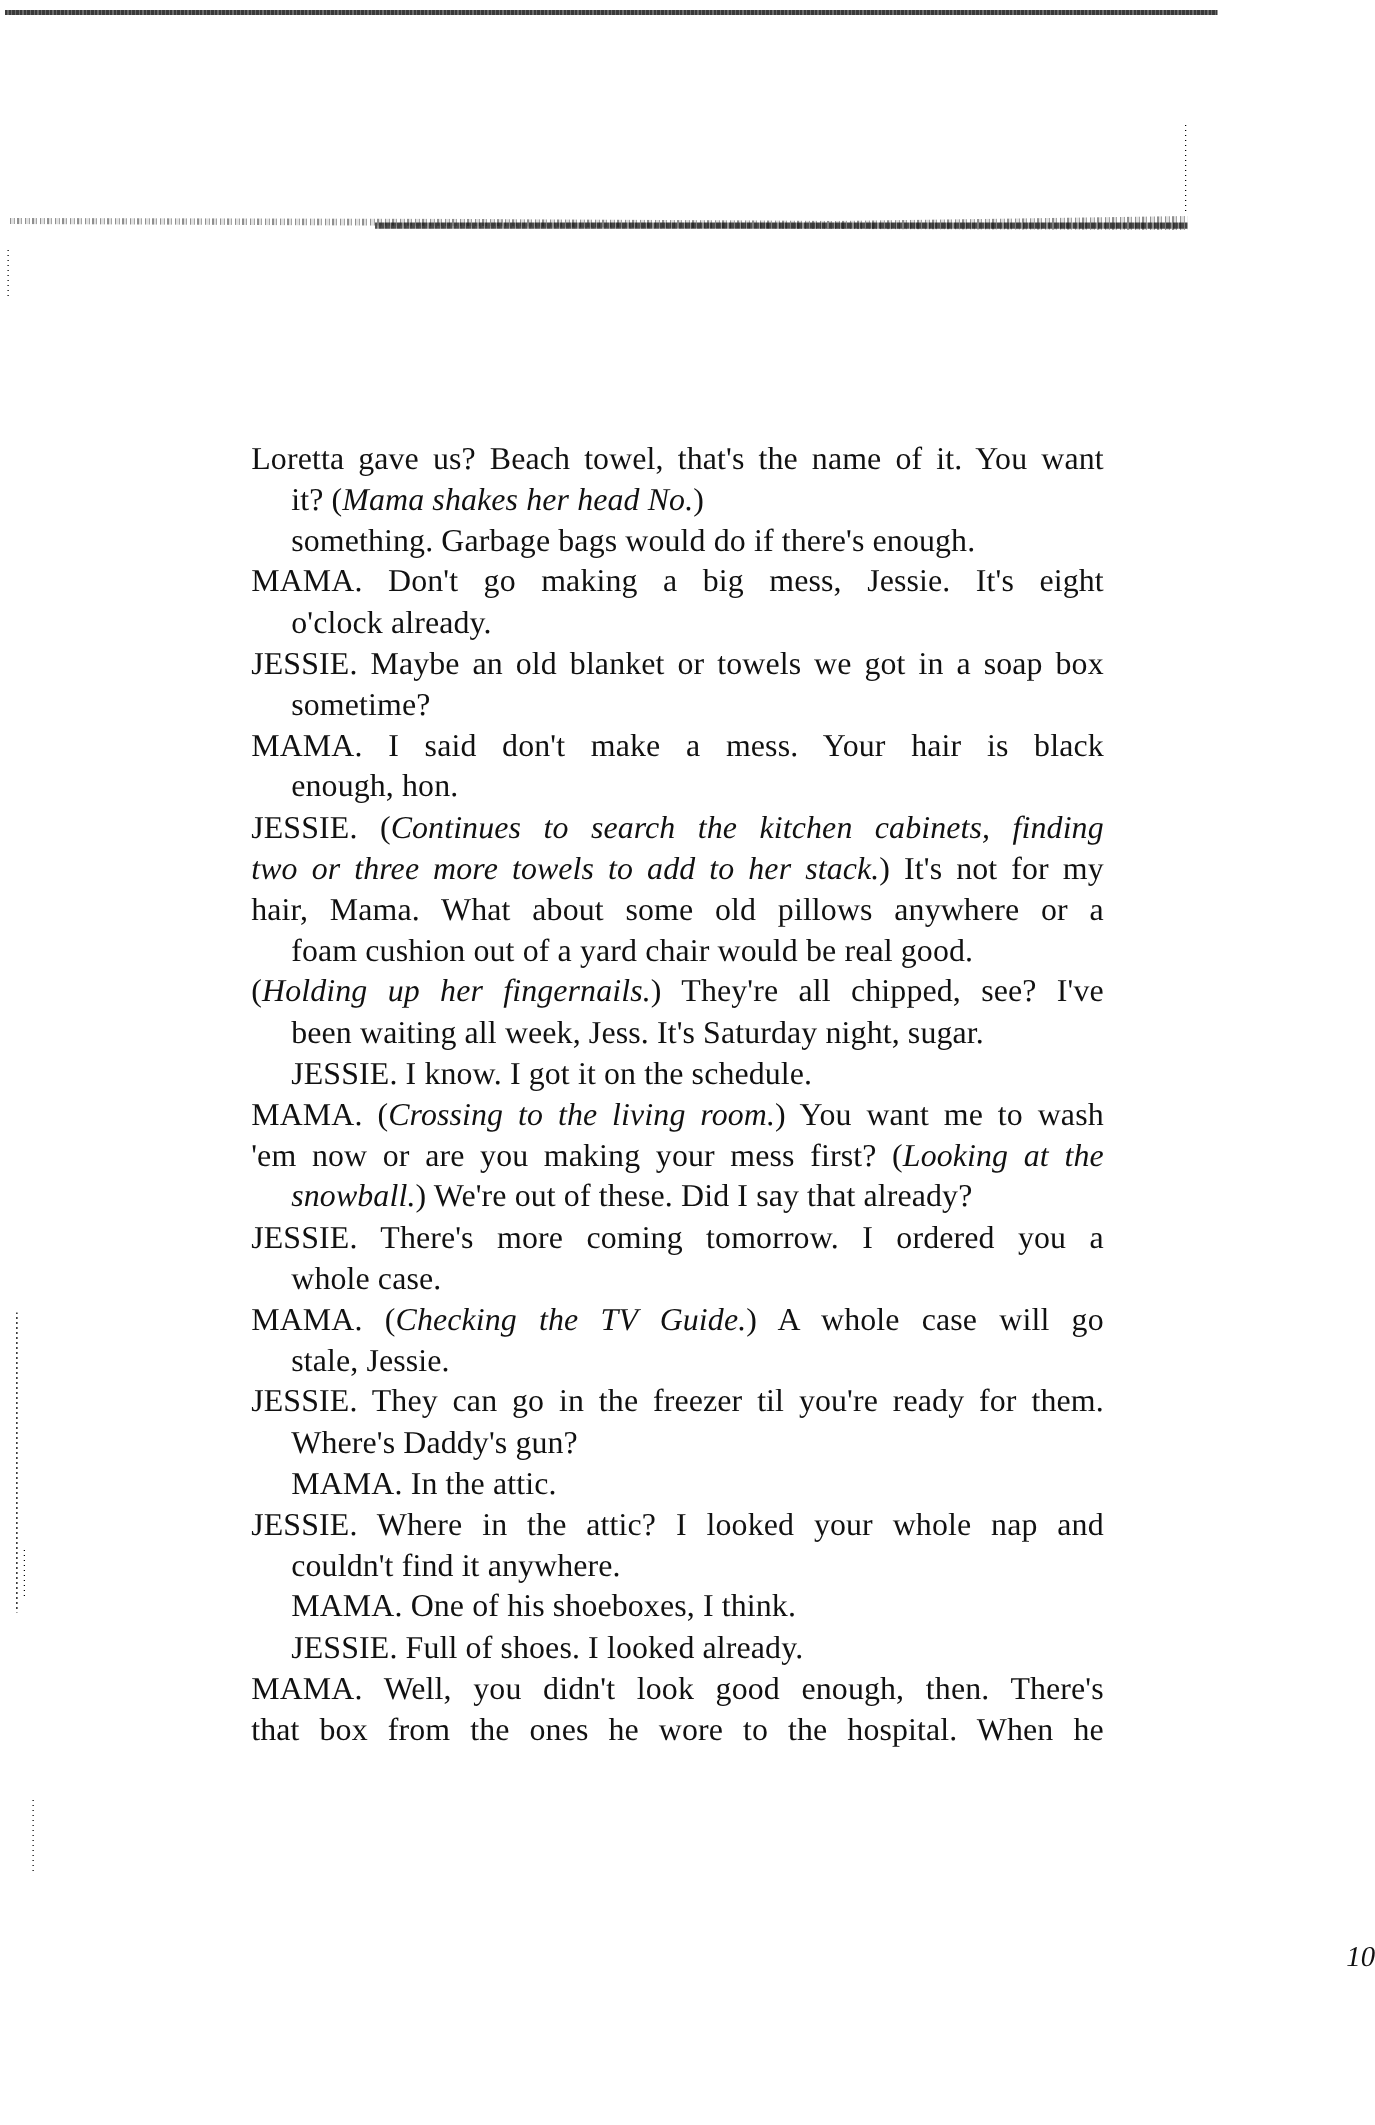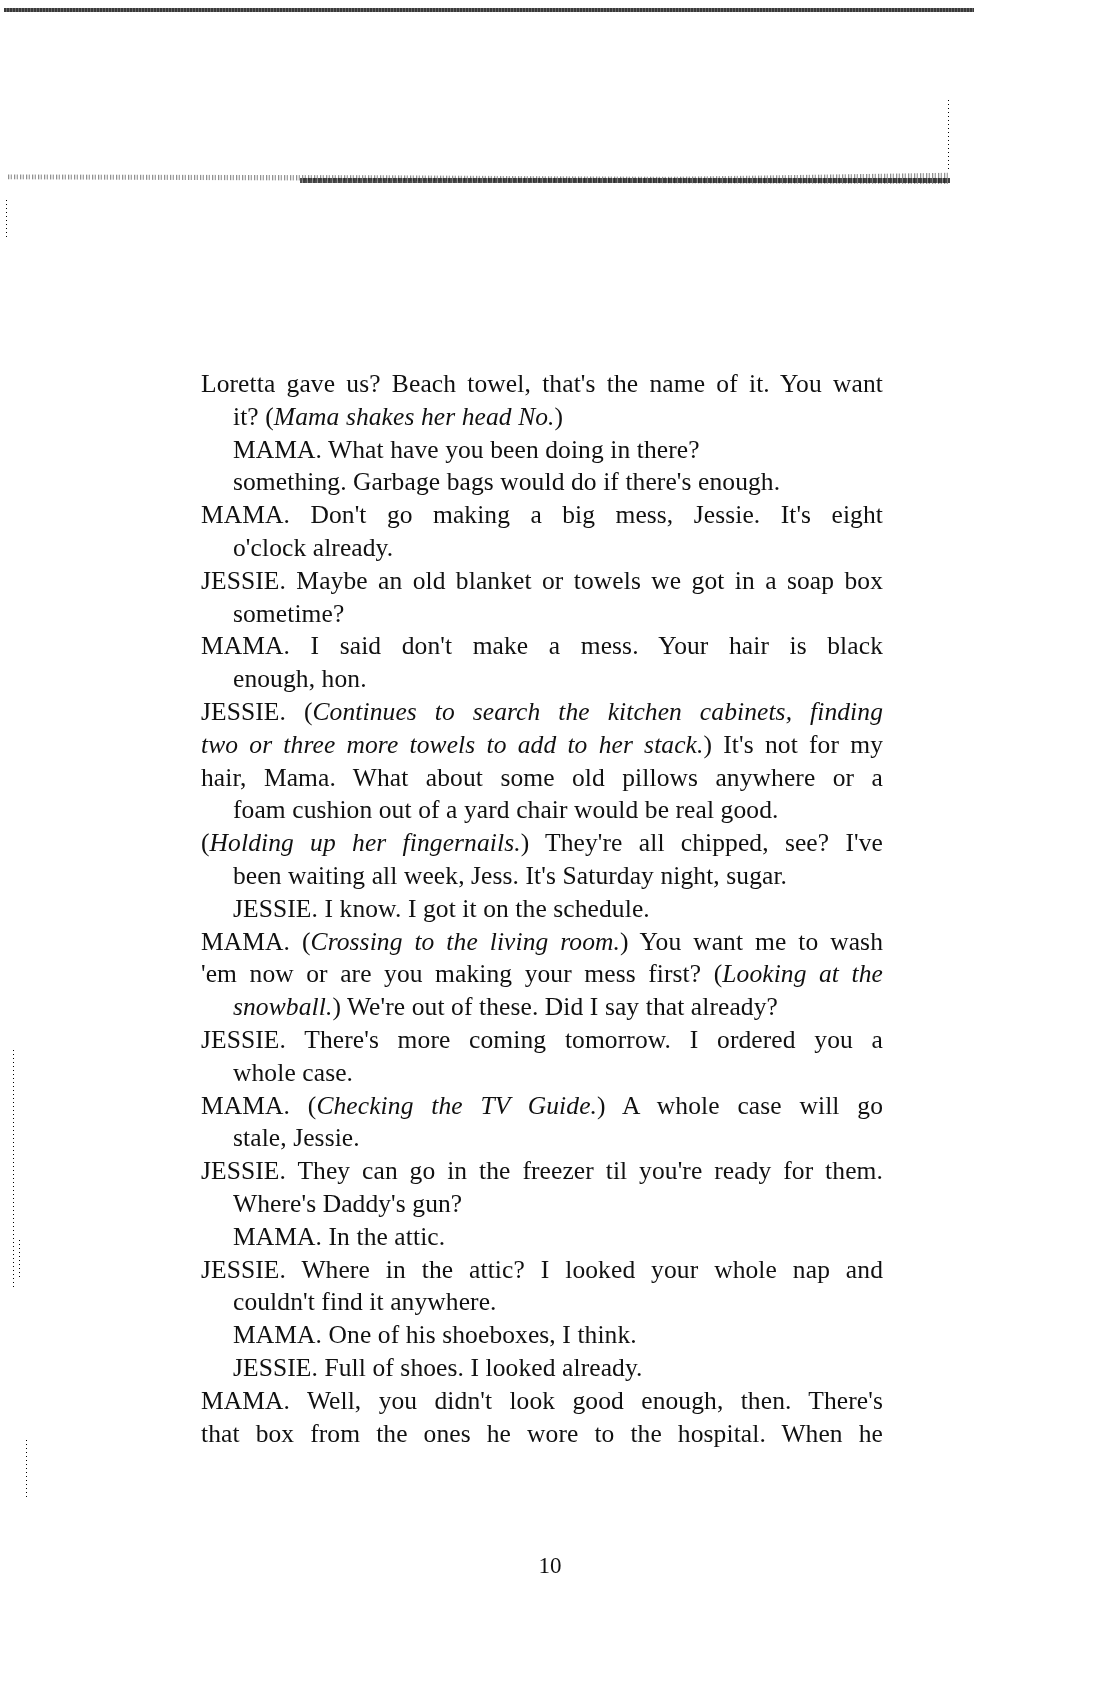--- a/index.html
+++ b/index.html
@@ -44,21 +44,21 @@
       opacity: 0.8;
     }
     .edge-dots {
       position: absolute;
       width: 1px;
       background: repeating-linear-gradient(180deg, #000 0 1px, transparent 1px 4px);
     }
     .page-text {
       position: absolute;
       left: 201px;
-      top: 368px;
+      top: 351px;
       width: 682px;
       font-size: 25.5px;
       line-height: 32.8px;
       text-align: justify;
       letter-spacing: 0.1px;
     }
     .line {
       display: block;
       height: 32.8px;
       white-space: nowrap;
@@ -69,40 +69,40 @@
       margin-left: 32px;
     }
     .it {
       font-style: italic;
     }
     .page-number {
       position: absolute;
       left: 0;
       width: 1100px;
       top: 1553px;
-      text-align: center;
+      text-align: right;
       font-size: 23px;
+      font-style: italic;
     }
   </style>
 </head>
 <body>
 
 <div class="top-rule"></div>
 <div class="scan-band"></div>
 <div class="scan-band-dark"></div>
 <div class="edge-dots" style="left:6px; top:200px; height:40px;"></div>
 <div class="edge-dots" style="left:13px; top:1050px; height:240px;"></div>
 <div class="edge-dots" style="left:19px; top:1240px; height:40px;"></div>
 <div class="edge-dots" style="left:26px; top:1440px; height:60px;"></div>
 <div class="edge-dots" style="left:948px; top:100px; height:70px;"></div>
 
 <div class="page-text" id="page-text">
     <div class="line"><span>Loretta gave us? Beach towel, that's the name of it. You want</span></div>
     <div class="line last"><span>it? (</span><span class="it">Mama shakes her head No.</span><span>)</span></div>
-    <div class="line last"><span>MAMA. What have you been doing in there?</span></div>
     <div class="line last"><span>something. Garbage bags would do if there's enough.</span></div>
     <div class="line"><span>MAMA. Don't go making a big mess, Jessie. It's eight</span></div>
     <div class="line last"><span>o'clock already.</span></div>
     <div class="line"><span>JESSIE. Maybe an old blanket or towels we got in a soap box</span></div>
     <div class="line last"><span>sometime?</span></div>
     <div class="line"><span>MAMA. I said don't make a mess. Your hair is black</span></div>
     <div class="line last"><span>enough, hon.</span></div>
     <div class="line"><span>JESSIE. (</span><span class="it">Continues to search the kitchen cabinets, finding</span></div>
     <div class="line"><span class="it">two or three more towels to add to her stack.</span><span>) It's not for my</span></div>
     <div class="line"><span>hair, Mama. What about some old pillows anywhere or a</span></div>

